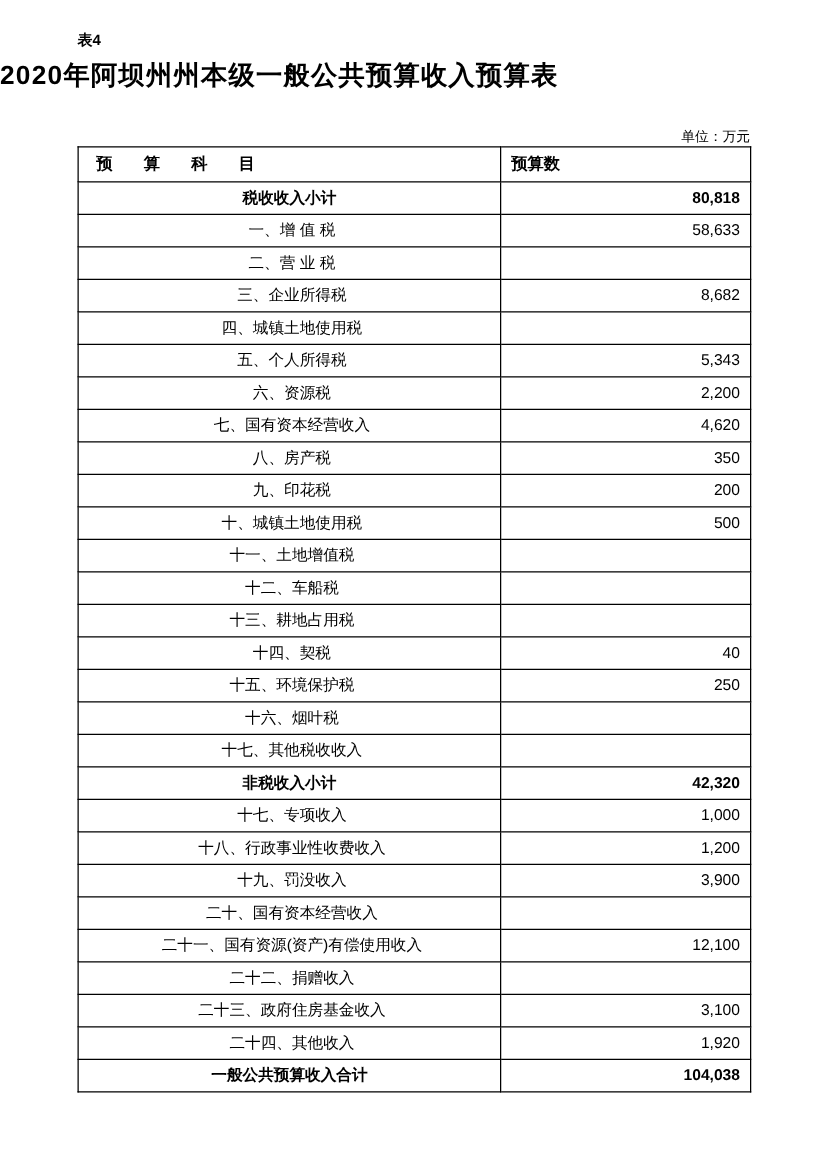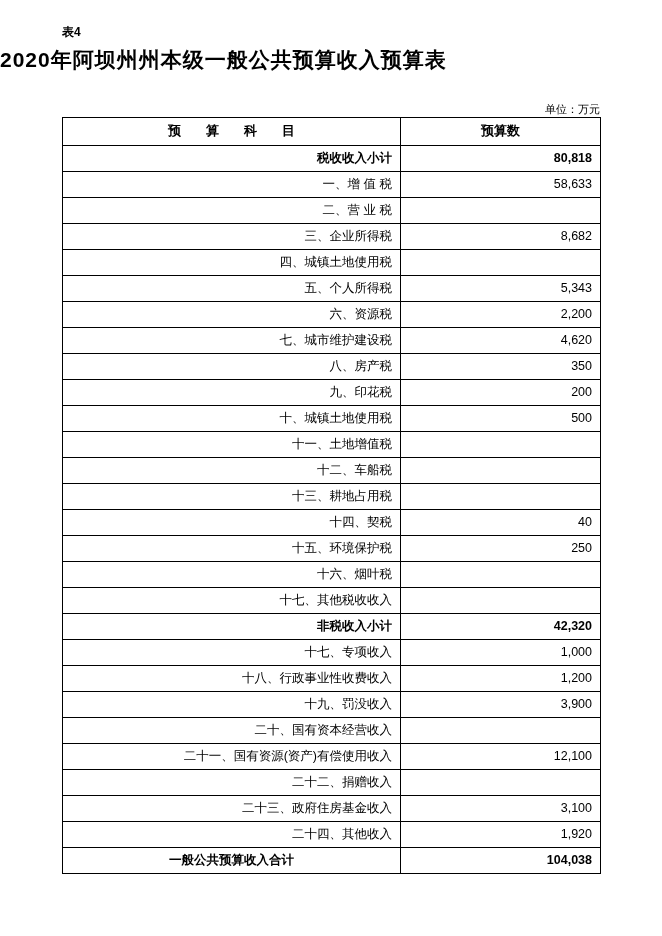--- a/index.html
+++ b/index.html
@@ -64,31 +64,31 @@
     border: 1px solid #000000;
     height: 26px;
     padding: 0 8px;
     font-size: 12.5px;
     font-family: "Liberation Sans", "DejaVu Sans", sans-serif;
     box-sizing: border-box;
     vertical-align: middle;
     line-height: 1.1;
   }
   table.budget thead th {
-    text-align: center;
+    text-align: left;
     font-weight: bold;
     font-size: 13px;
     height: 28px;
   }
   th.head-subject {
     letter-spacing: 6px;
     text-indent: 6px;
   }
   td.item {
-    text-align: right;
+    text-align: center;
     white-space: nowrap;
     overflow: hidden;
   }
   td.item.indent {
     padding-left: 12px;
   }
   td.amount {
     text-align: right;
     padding-right: 14px;
     white-space: nowrap;
@@ -150,21 +150,21 @@
         </tr>
         <tr>
           <td class="item indent">五、个人所得税</td>
           <td class="amount">5,343</td>
         </tr>
         <tr>
           <td class="item indent">六、资源税</td>
           <td class="amount">2,200</td>
         </tr>
         <tr>
-          <td class="item indent">七、城市维护建设税</td>
+          <td class="item indent">七、国有资本经营收入</td>
           <td class="amount">4,620</td>
         </tr>
         <tr>
           <td class="item indent">八、房产税</td>
           <td class="amount">350</td>
         </tr>
         <tr>
           <td class="item indent">九、印花税</td>
           <td class="amount">200</td>
         </tr>

